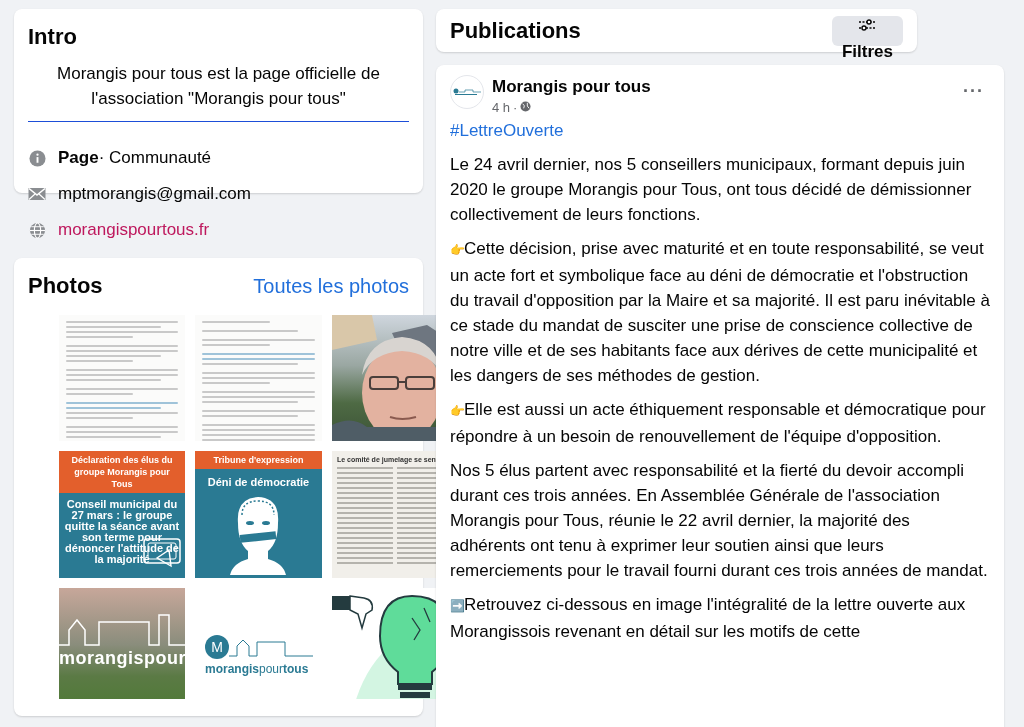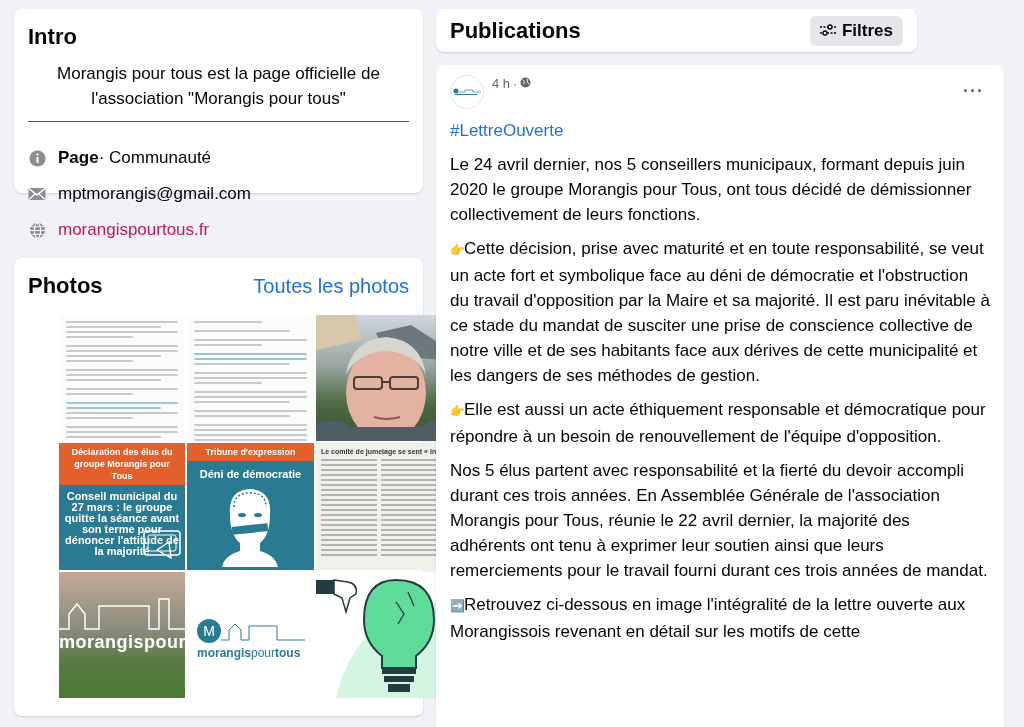--- a/index.html
+++ b/index.html
@@ -30,21 +30,21 @@
   .info-row .strong { font-weight: 700; }
   .info-row .link { color: #be185d; }
 
   
   .photos { left: 14px; top: 258px; width: 409px; height: 458px; padding: 14px 14px 0 14px; }
   .photos-header { display: flex; justify-content: space-between; align-items: center; height: 28px; }
   .photos-all { font-size: 20px; color: #216fdb; text-align: right; }
   .grid {
     position: absolute; left: 13px; top: 57px; width: 461px; height: 384px;
     display: grid; grid-template-columns: 126px 127px 126px; grid-template-rows: 126px 127px 126px;
-    gap: 2px; border-radius: 8px; overflow: hidden; padding-left: 32px;
+    gap: 10px; border-radius: 8px; overflow: hidden; padding-left: 32px;
   }
   .tile { position: relative; overflow: hidden; cursor: pointer; }
 
   
   .doc { background: #fbfbfa; padding: 6px 7px; }
   .doc .ln { height: 2px; background: #c9c9c9; margin-bottom: 3px; border-radius: 1px; }
   .doc .ln.s { width: 60%; }
   .doc .ln.m { width: 85%; }
   .doc .ln.gap { margin-bottom: 7px; }
   .doc .ln.blue { background: #9fc3d9; }
@@ -76,20 +76,21 @@
   .bulb { background: #ffffff; }
 
   
   .pubhead { left: 436px; top: 9px; width: 481px; height: 43px; padding: 0 14px; display: flex; align-items: center; justify-content: space-between; }
   .pubhead .card-title { font-size: 22px; }
   .filters {
     display: flex; align-items: center; gap: 6px;
     background: #e4e6eb; border-radius: 6px; height: 30px; padding: 0 10px 0 10px;
     font-size: 17px; font-weight: 700; color: #050505; border: none; cursor: pointer;
     font-family: "Liberation Sans", sans-serif;
+    flex-direction: column;
   }
 
   
   .post { left: 436px; top: 65px; width: 568px; height: 680px; padding: 0 14px; }
   .post-head { position: relative; height: 60px; padding-top: 10px; display: flex; }
   .avatar {
     width: 34px; height: 34px; border-radius: 50%; border: 1px solid #e4e6eb; background: #fff;
     display: flex; align-items: center; justify-content: center; margin-right: 8px; flex: 0 0 auto; margin-top: 0px;
   }
   .author { font-size: 17px; font-weight: 700; color: #050505; line-height: 24px; }
@@ -336,20 +337,21 @@
   <article class="card post">
     <div class="post-head">
       <div class="avatar">
         <svg width="28" height="8" viewBox="0 0 28 8">
           <circle cx="3" cy="3" r="2.5" fill="#2a7a93"></circle>
           <path d="M6 4 L12 4 L12 2 L20 2 L20 4 L28 4" stroke="#2a7a93" stroke-width="0.7" fill="none"></path>
           <rect x="2" y="6" width="22" height="1" fill="#2a7a93"></rect>
         </svg>
       </div>
       <div>
+        <div class="author">Morangis pour tous</div>
         <div class="meta">
           <span>4 h</span>
           <span>·</span>
           <span>
             <svg width="11" height="11" viewBox="0 0 12 12">
                 <circle cx="6" cy="6" r="5.5" fill="#65676b"></circle>
                 <path d="M3 3 Q6 5 4 8 M8 2 Q7 6 10 8" stroke="#fff" stroke-width="1" fill="none"></path>
               </svg>
           </span>
         </div>

